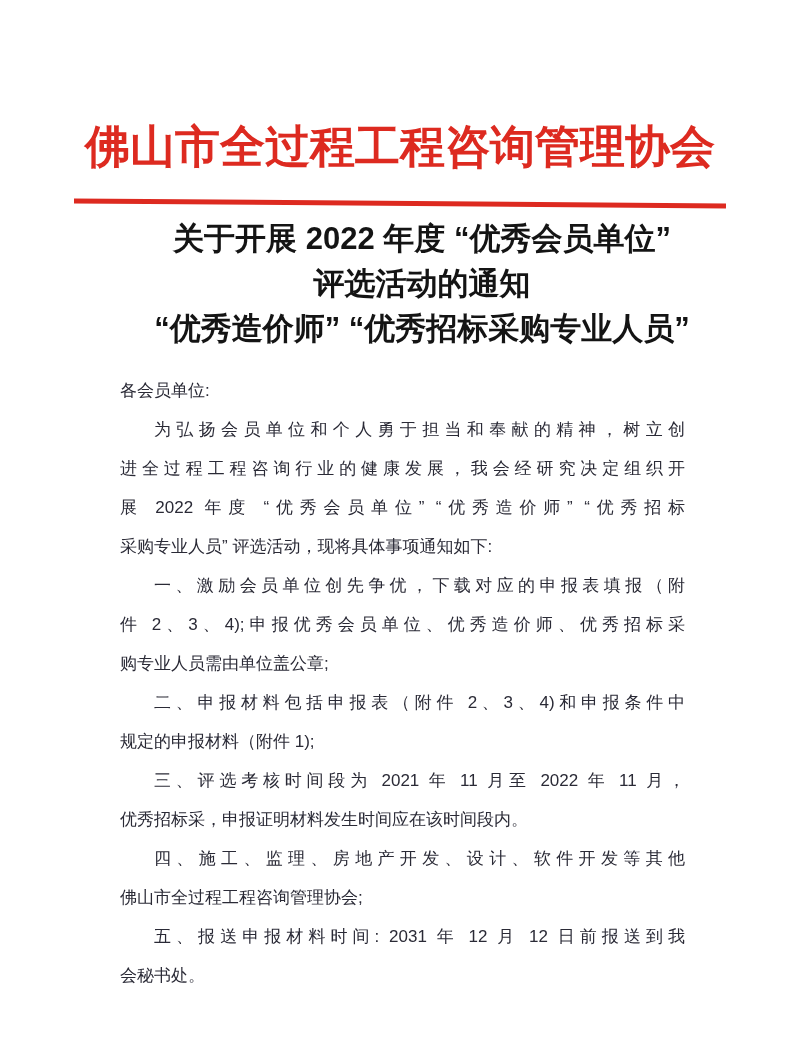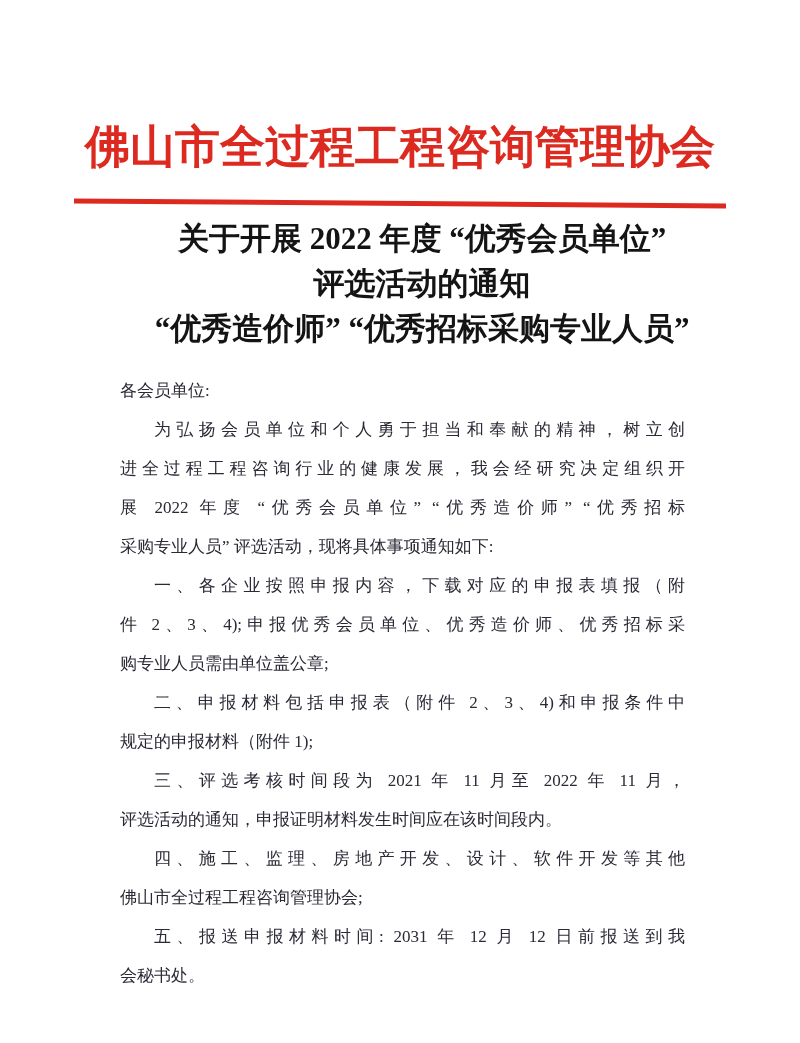--- a/index.html
+++ b/index.html
@@ -4,21 +4,21 @@
 <style>
   * { margin: 0; padding: 0; box-sizing: border-box; }
   html, body { background: #ffffff; }
   .page {
     position: relative;
     width: 800px;
     height: 1043px;
     margin: 0 auto;
     background: #ffffff;
     overflow: hidden;
-    font-family: Liberation Serif, serif;
+    font-family: Liberation Sans, sans-serif;
   }
   .letterhead {
     padding-top: 120px;
     text-align: center;
   }
   .org-name {
     font-size: 45px;
     font-weight: 700;
     line-height: 54px;
     color: var(--accent, #dd2a20);
@@ -78,27 +78,27 @@
     <div class="notice-title-line">“优秀造价师” “优秀招标采购专业人员”</div>
   </section>
 
   <main class="notice-body">
     <div class="body-line end">各会员单位:</div>
     <div>
         <div class="body-line indent">为弘扬会员单位和个人勇于担当和奉献的精神，树立创</div>
         <div class="body-line">进全过程工程咨询行业的健康发展，我会经研究决定组织开</div>
         <div class="body-line">展 2022 年度 “优秀会员单位” “优秀造价师” “优秀招标</div>
         <div class="body-line end">采购专业人员” 评选活动，现将具体事项通知如下:</div>
-        <div class="body-line indent">一、各企业按照申报内容，下载对应的申报表填报（附</div>
+        <div class="body-line indent">一、激励会员单位创先争优，下载对应的申报表填报（附</div>
         <div class="body-line">件 2、3、4);申报优秀会员单位、优秀造价师、优秀招标采</div>
         <div class="body-line end">购专业人员需由单位盖公章;</div>
         <div class="body-line indent">二、申报材料包括申报表（附件 2、3、4)和申报条件中</div>
         <div class="body-line end">规定的申报材料（附件 1);</div>
         <div class="body-line indent">三、评选考核时间段为 2021 年 11 月至 2022 年 11 月，</div>
-        <div class="body-line end">评选活动的通知，申报证明材料发生时间应在该时间段内。</div>
+        <div class="body-line end">优秀招标采，申报证明材料发生时间应在该时间段内。</div>
         <div class="body-line indent">四、施工、监理、房地产开发、设计、软件开发等其他</div>
         <div class="body-line end">佛山市全过程工程咨询管理协会;</div>
         <div class="body-line indent">五、报送申报材料时间: 2031 年 12 月 12 日前报送到我</div>
         <div class="body-line end">会秘书处。</div>
       </div>
   </main>
 
 </div>
 
 </body></html>

